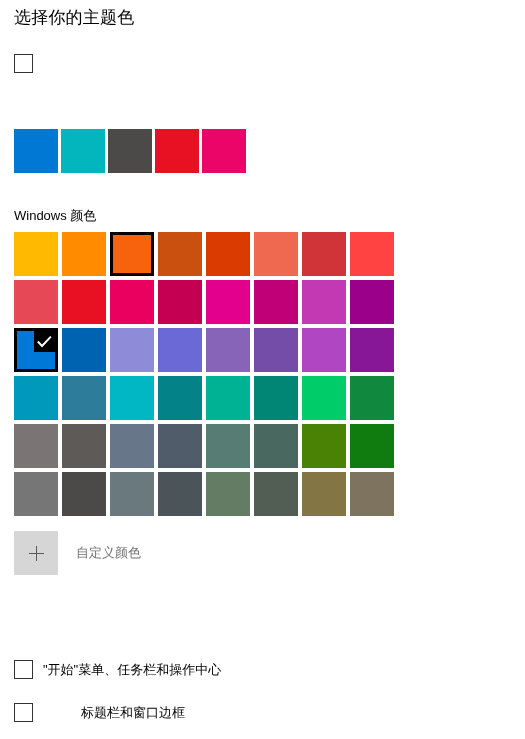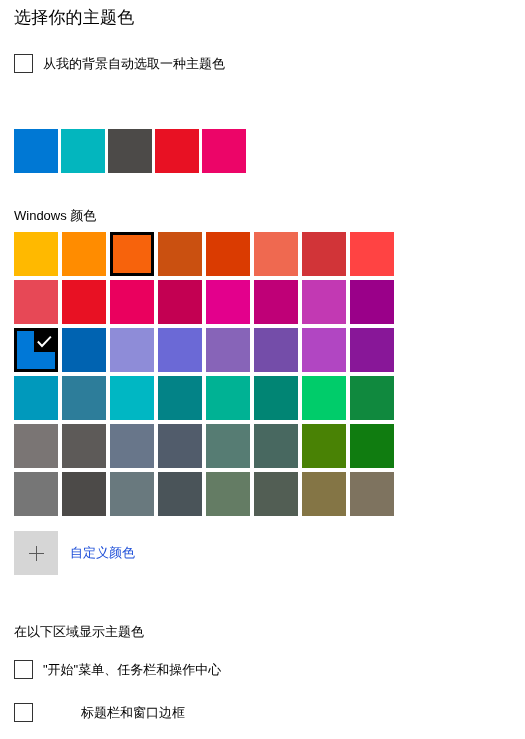--- a/index.html
+++ b/index.html
@@ -151,37 +151,36 @@
     position: absolute;
     background: #5a5a5a;
   }
   .plus-icon::before {
     left: 0; top: 7px; width: 15px; height: 1.5px;
   }
   .plus-icon::after {
     top: 0; left: 7px; height: 15px; width: 1.5px;
   }
   .custom-color-label {
-    margin-left: 12px;
+    margin-left: 18px;
     font-size: 13px;
     line-height: 18px;
-    color: #1d4ed8;
+    color: #737373;
     white-space: nowrap;
   }
 </style>
 </head>
 <body>
 
 <div class="page">
 
   <div class="page-title">选择你的主题色</div>
 
   <div class="check-row" id="auto-accent-row">
     <span class="checkbox"></span>
-    <span class="check-label">从我的背景自动选取一种主题色</span>
   </div>
 
 
   <div class="recent-strip" id="recent-strip">
       <div class="recent-swatch" style="background: rgb(0, 120, 212);"></div>
       <div class="recent-swatch" style="background: rgb(3, 182, 190);"></div>
       <div class="recent-swatch" style="background: rgb(76, 74, 72);"></div>
       <div class="recent-swatch" style="background: rgb(232, 17, 35);"></div>
       <div class="recent-swatch" style="background: rgb(236, 5, 104);"></div>
     </div>
@@ -245,21 +244,20 @@
       <div class="grid-swatch" style="background: rgb(126, 115, 95);"></div>
     </div>
 
   <div class="custom-color-row">
     <span class="custom-color-btn">
       <span class="plus-icon"></span>
     </span>
     <span class="custom-color-label">自定义颜色</span>
   </div>
 
-  <div class="section-heading" id="show-accent-heading">在以下区域显示主题色</div>
 
   <div class="check-row" id="start-menu-row">
     <span class="checkbox"></span>
     <span class="check-label">"开始"菜单、任务栏和操作中心</span>
   </div>
 
   <div class="check-row" id="titlebar-row">
     <span class="checkbox"></span>
     <span class="check-label">标题栏和窗口边框</span>
   </div>

